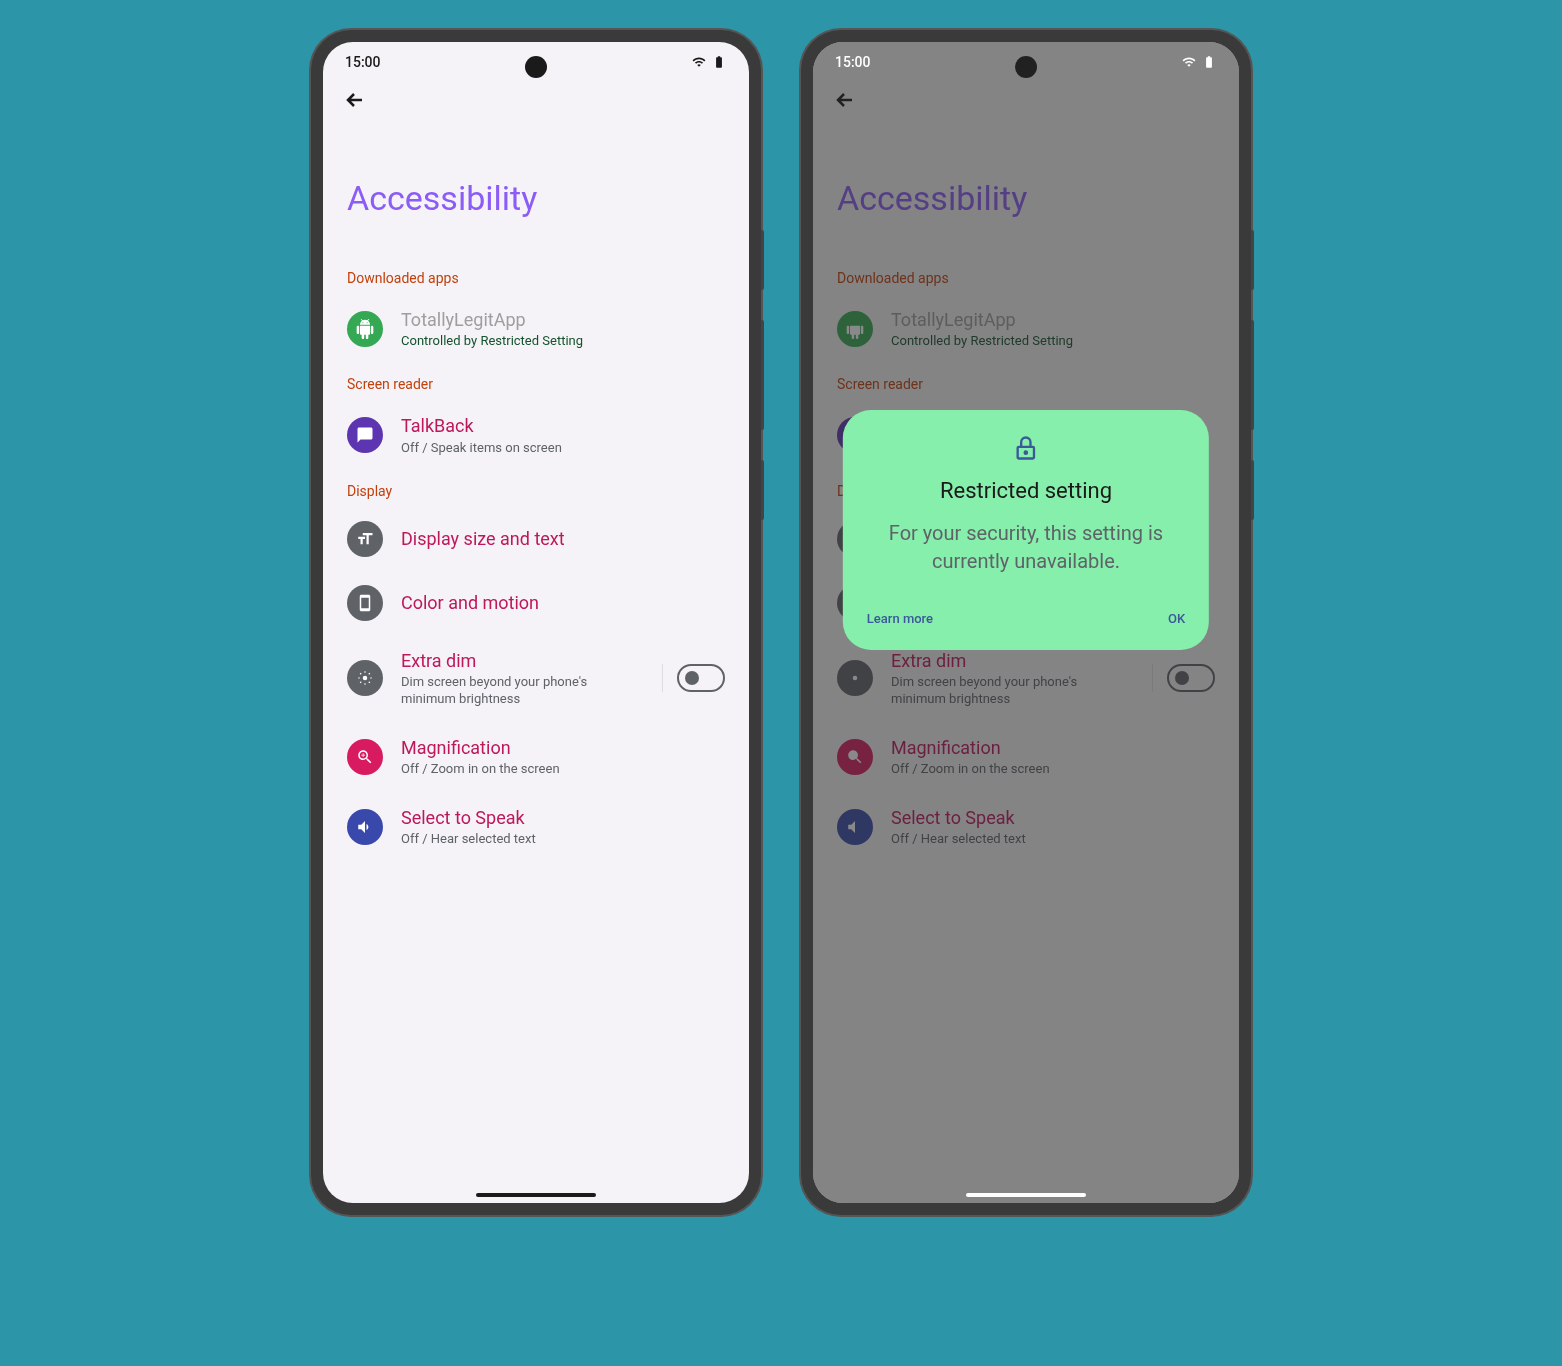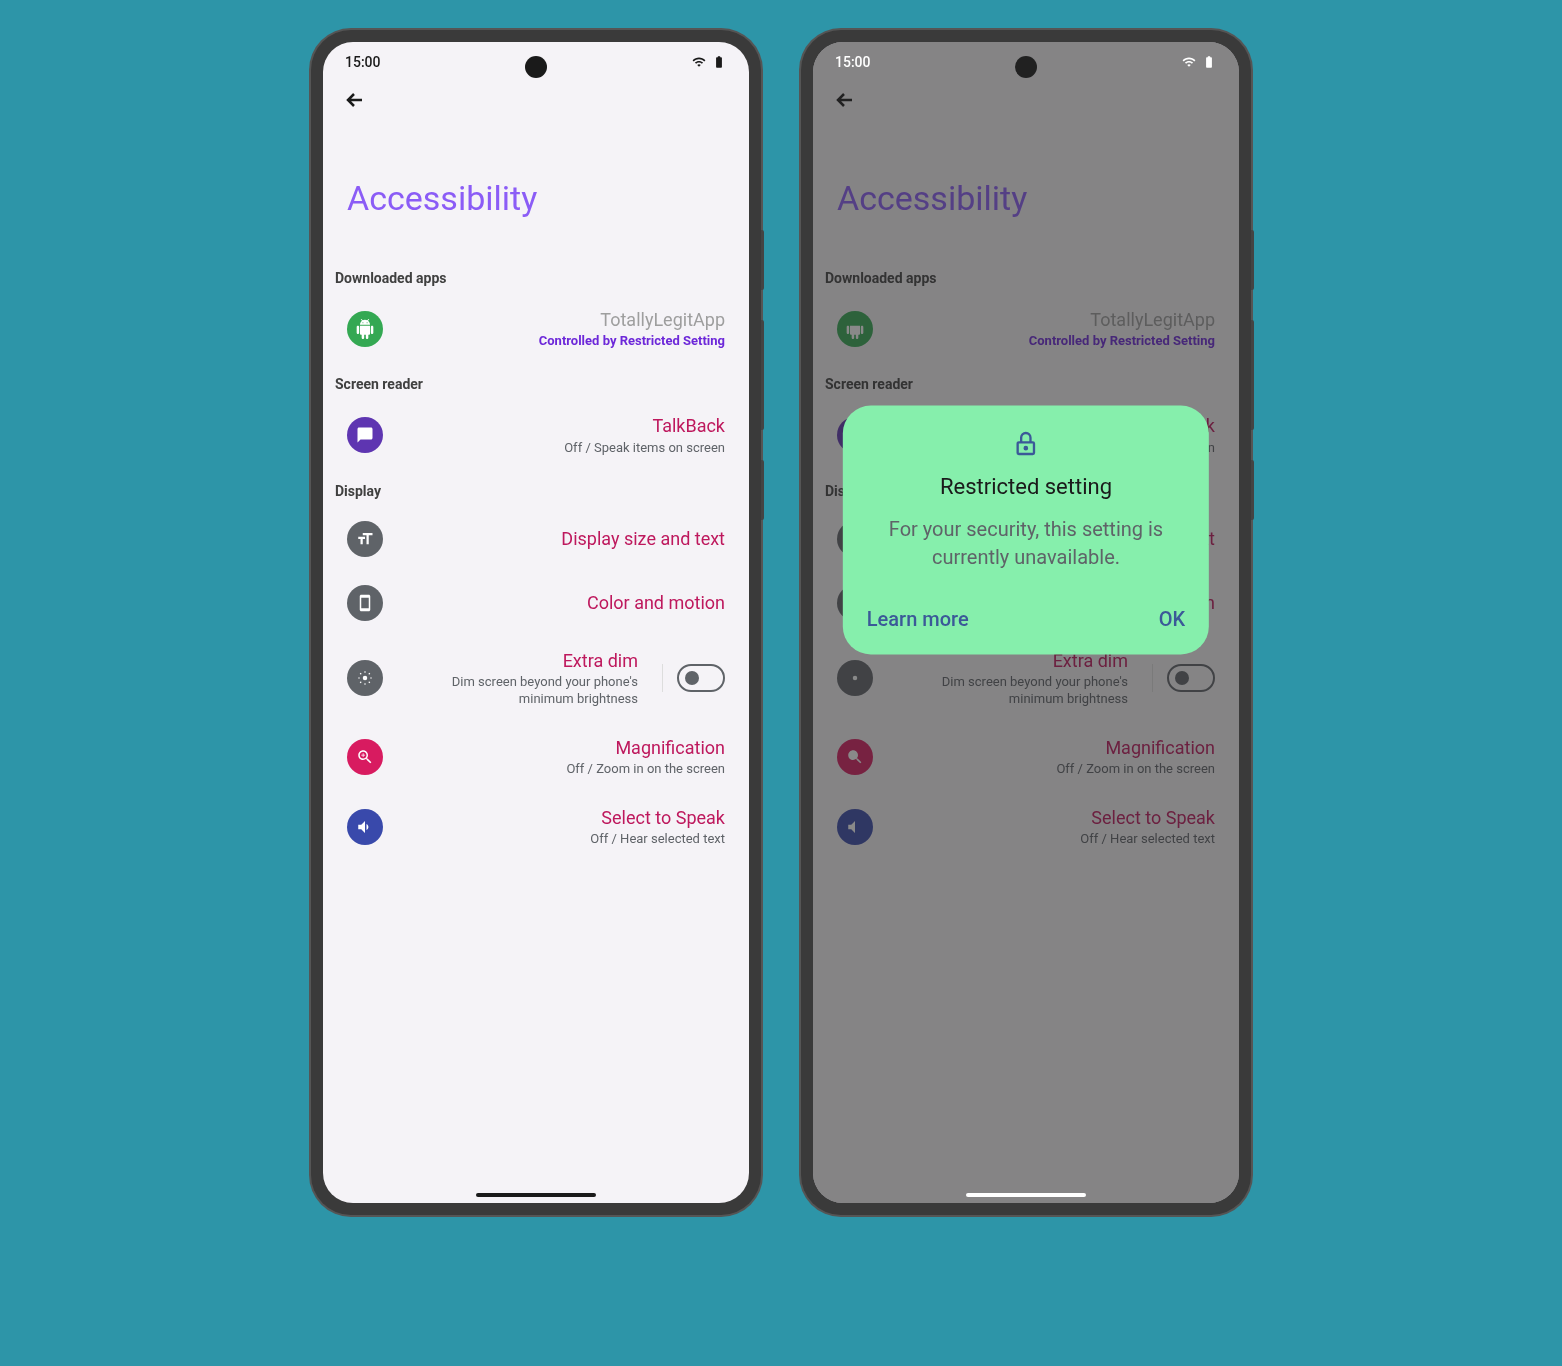--- a/index.html
+++ b/index.html
@@ -77,31 +77,30 @@
     cursor: pointer;
   }
   .page-title {
     font-size: 34px;
     font-weight: 400;
     color: #8b5cf6;
     padding: 50px 24px 40px;
   }
   .section-header {
     font-size: 14px;
-    color: #404040;
-    padding: 12px 12px 8px;
-    font-weight: 700;
+    color: #c2410c;
+    padding: 12px 24px 8px;
+    font-weight: 400;
   }
   .list-item {
     display: flex;
     align-items: center;
     padding: 14px 24px;
     gap: 18px;
     cursor: pointer;
-    text-align: right;
   }
   .item-icon {
     width: 36px;
     height: 36px;
     border-radius: 50%;
     display: flex;
     align-items: center;
     justify-content: center;
     flex-shrink: 0;
   }
@@ -119,21 +118,21 @@
     color: #be185d;
     line-height: 1.3;
   }
   .item-title.disabled { color: #9e9e9e; }
   .item-subtitle {
     font-size: 13px;
     color: #5f6368;
     line-height: 1.3;
     margin-top: 2px;
   }
-  .item-subtitle.disabled { color: #6d28d9; font-weight: bold; }
+  .item-subtitle.disabled { color: #14532d; }
   .toggle-wrap {
     padding-left: 14px;
     border-left: 1px solid #ddd;
     margin-left: 6px;
   }
   .toggle {
     width: 48px;
     height: 28px;
     border: 2px solid #5f6368;
     border-radius: 14px;
@@ -193,21 +192,21 @@
     color: #5f6368;
     line-height: 1.4;
     margin-bottom: 36px;
   }
   .dialog-actions {
     display: flex;
     justify-content: space-between;
     align-items: center;
   }
   .dialog-btn {
-    font-size: 20px;
+    font-size: 13px;
     color: #3b5998;
     cursor: pointer;
     font-weight: 500;
   }
   .status-white { color: #fff !important; }
   .home-indicator.white { background: #fff; }
 </style>
 </head>
 <body>
 

